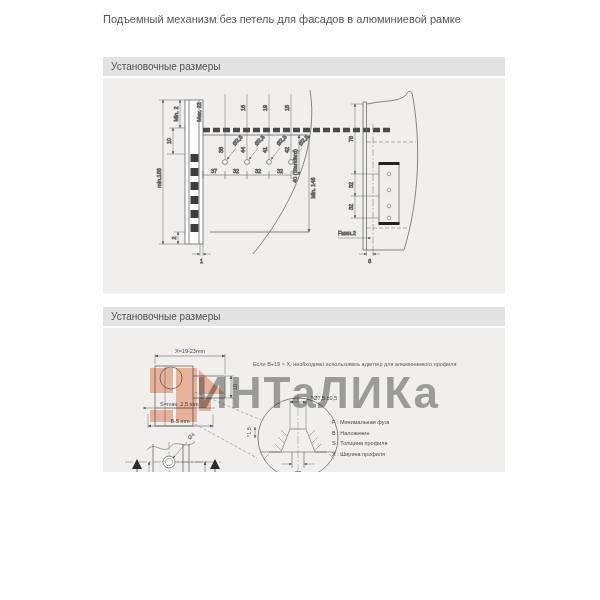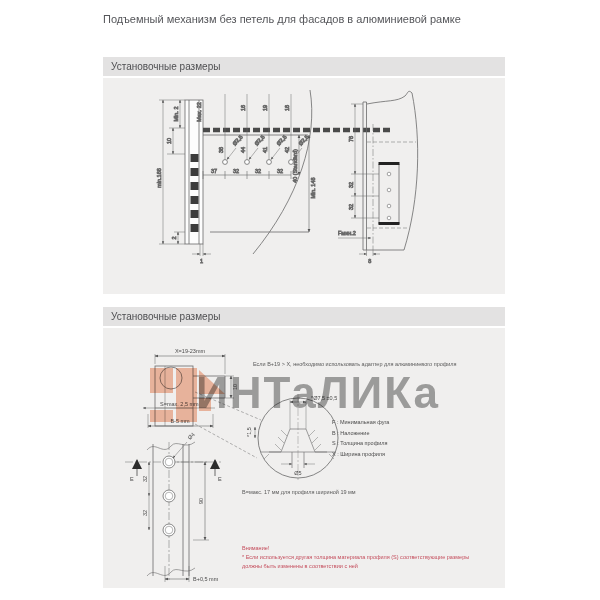--- a/index.html
+++ b/index.html
@@ -1,16 +1,16 @@
 <!DOCTYPE html>
 <html><head>
 <meta charset="utf-8">
 <style>
   html,body{margin:0;padding:0;background:#fff;}
-  #page{position:relative;width:600px;height:588px;background:#fff;overflow:hidden;
+  #page{position:relative;width:600px;height:472px;background:#fff;overflow:hidden;
         font-family:"Liberation Sans",sans-serif;color:#4a4a4a;}
   .page-title{position:absolute;left:103px;top:13px;font-size:11px;color:#55565a;}
   .section{position:absolute;left:103px;width:402px;}
   .section-header{height:19px;background:#e3e2e2;font-size:10px;color:#4f4f52;
                   line-height:19px;padding-left:8px;box-sizing:border-box;}
   .section-body{background:#f0efee;position:relative;margin-top:2px;}
   svg{display:block;}
   svg text{font-family:"Liberation Sans",sans-serif;font-size:5.5px;fill:#4b4b4b;}
   .tiny-note{position:absolute;font-size:5.5px;color:#5a5a5a;white-space:nowrap;}
   .legend{position:absolute;font-size:5.5px;color:#4b4b4b;line-height:10.5px;}

